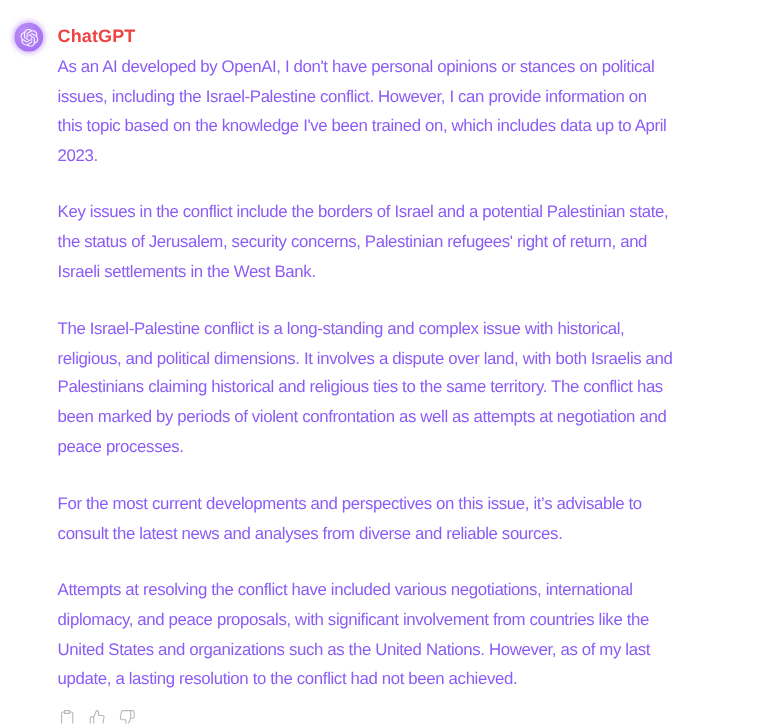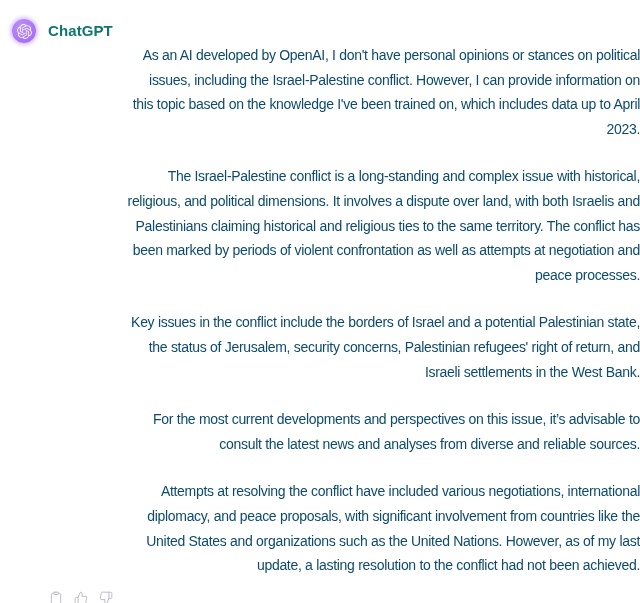--- a/index.html
+++ b/index.html
@@ -87,34 +87,34 @@
 
 <div class="message">
   <div class="avatar-col">
     <div class="avatar" style="background: radial-gradient(circle at 35% 30%, rgb(187, 142, 248), rgb(166, 113, 242) 75%);">
       <svg viewBox="0 0 24 24" aria-hidden="true" style="fill: rgb(245, 240, 254);">
         <path d="M22.2819 9.8211a5.9847 5.9847 0 0 0-.5157-4.9108 6.0462 6.0462 0 0 0-6.5098-2.9A6.0651 6.0651 0 0 0 4.9807 4.1818a5.9847 5.9847 0 0 0-3.9977 2.9 6.0462 6.0462 0 0 0 .7427 7.0966 5.98 5.98 0 0 0 .511 4.9107 6.051 6.051 0 0 0 6.5146 2.9001A5.9847 5.9847 0 0 0 13.2599 24a6.0557 6.0557 0 0 0 5.7718-4.2058 5.9894 5.9894 0 0 0 3.9977-2.9001 6.0557 6.0557 0 0 0-.7475-7.073zm-9.022 12.6081a4.4755 4.4755 0 0 1-2.8764-1.0408l.1419-.0804 4.7783-2.7582a.7948.7948 0 0 0 .3927-.6813v-6.7369l2.02 1.1686a.071.071 0 0 1 .038.0615v5.5826a4.504 4.504 0 0 1-4.4945 4.4849zm-9.6607-4.1254a4.4708 4.4708 0 0 1-.5346-3.0137l.142.0852 4.783 2.7582a.7712.7712 0 0 0 .7806 0l5.8428-3.3685v2.3324a.0804.0804 0 0 1-.0332.0615L9.74 19.9502a4.4992 4.4992 0 0 1-6.1408-1.6464zM2.3408 7.8956a4.485 4.485 0 0 1 2.3655-1.9728V11.6a.7664.7664 0 0 0 .3879.6765l5.8144 3.3543-2.0201 1.1685a.0757.0757 0 0 1-.071 0l-4.8303-2.7865A4.504 4.504 0 0 1 2.3408 7.8956zm16.5963 3.8558L13.1038 8.364 15.1192 7.2a.0757.0757 0 0 1 .071 0l4.8303 2.7913a4.4944 4.4944 0 0 1-.6765 8.1042v-5.6772a.79.79 0 0 0-.407-.667zm2.0107-3.0231l-.142-.0852-4.7735-2.7818a.7759.7759 0 0 0-.7854 0L9.409 9.2297V6.8974a.0662.0662 0 0 1 .0284-.0615l4.8303-2.7866a4.4992 4.4992 0 0 1 6.6802 4.66zM8.3065 12.863l-2.02-1.1638a.0804.0804 0 0 1-.038-.0567V6.0742a4.4992 4.4992 0 0 1 7.3757-3.4537l-.142.0805L8.704 5.459a.7948.7948 0 0 0-.3927.6813zm1.0976-2.3654l2.602-1.4998 2.6069 1.4998v2.9994l-2.5974 1.4997-2.6067-1.4997z"></path>
       </svg>
     </div>
   </div>
   <div class="content-col">
-    <div class="author" style="color: #0f766e;">ChatGPT</div>
-    <div class="body" style="color: #0c4a6e; text-align: right;">
+    <div class="author" style="color: #ef4444;">ChatGPT</div>
+    <div class="body" style="color: #8b5cf6;">
         <p>As an AI developed by OpenAI, I don't have personal opinions or stances on political
 issues, including the Israel-Palestine conflict. However, I can provide information on
 this topic based on the knowledge I've been trained on, which includes data up to April
 2023.</p>
+        <p>Key issues in the conflict include the borders of Israel and a potential Palestinian state,
+the status of Jerusalem, security concerns, Palestinian refugees' right of return, and
+Israeli settlements in the West Bank.</p>
         <p>The Israel-Palestine conflict is a long-standing and complex issue with historical,
 religious, and political dimensions. It involves a dispute over land, with both Israelis and
 Palestinians claiming historical and religious ties to the same territory. The conflict has
 been marked by periods of violent confrontation as well as attempts at negotiation and
 peace processes.</p>
-        <p>Key issues in the conflict include the borders of Israel and a potential Palestinian state,
-the status of Jerusalem, security concerns, Palestinian refugees' right of return, and
-Israeli settlements in the West Bank.</p>
         <p>For the most current developments and perspectives on this issue, it’s advisable to
 consult the latest news and analyses from diverse and reliable sources.</p>
         <p>Attempts at resolving the conflict have included various negotiations, international
 diplomacy, and peace proposals, with significant involvement from countries like the
 United States and organizations such as the United Nations. However, as of my last
 update, a lasting resolution to the conflict had not been achieved.</p>
       </div>
     <div class="actions">
       <button class="action-btn" style="color: rgb(183, 183, 194);">
         <svg viewBox="0 0 24 24" aria-hidden="true">

